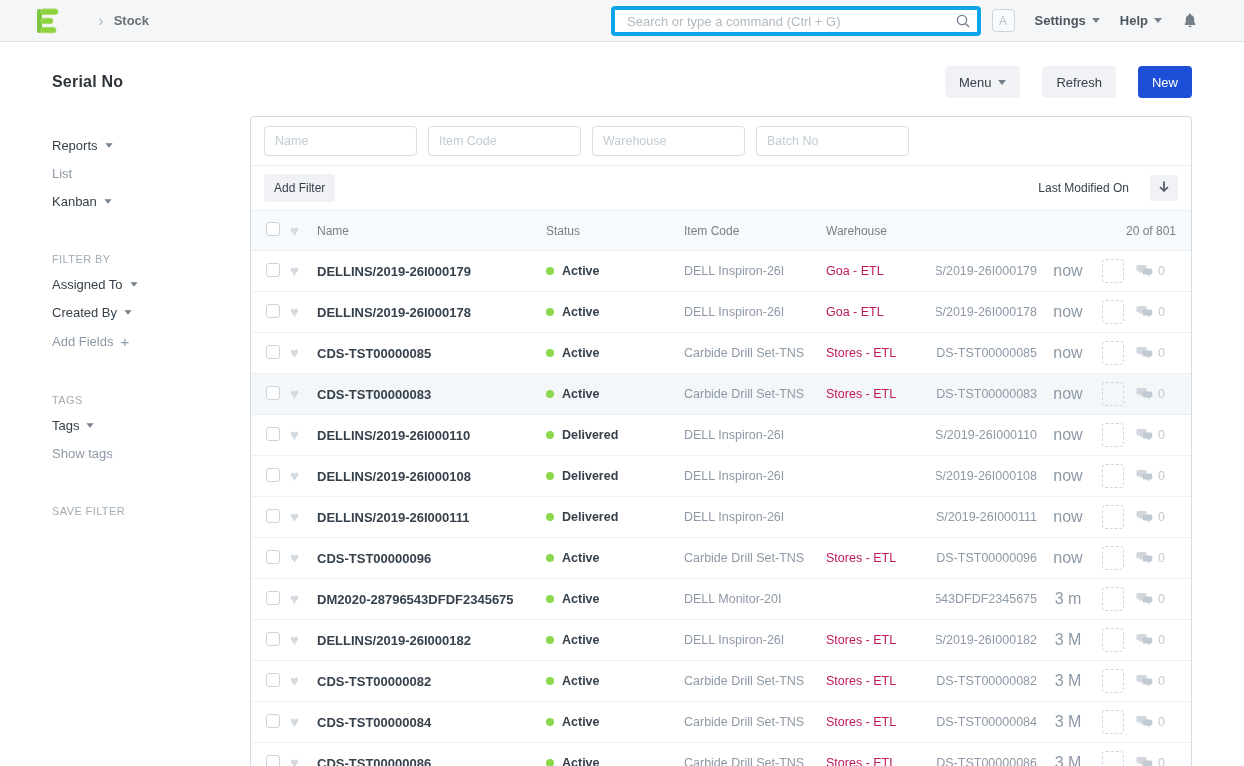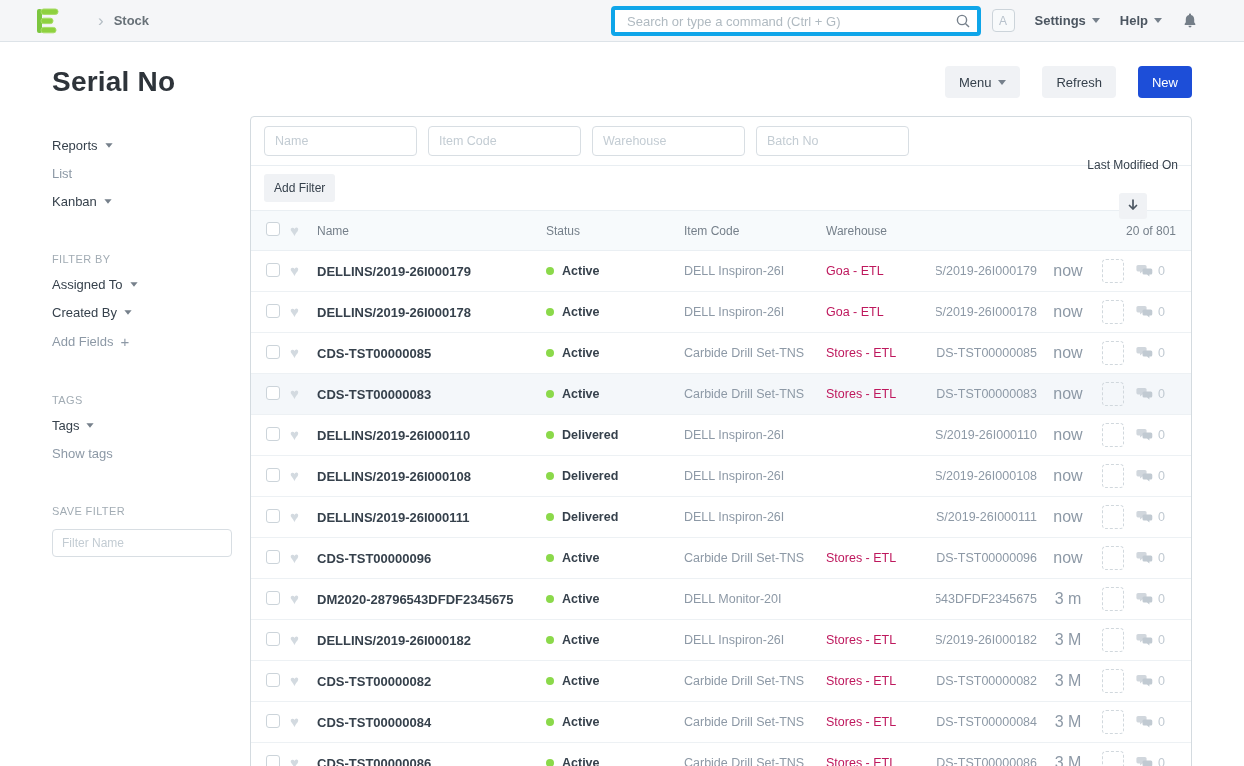--- a/index.html
+++ b/index.html
@@ -20,21 +20,21 @@
   .nav-search .search-ico { position:absolute; right:10px; top:7px; }
   .nav-right { margin-left:auto; display:flex; align-items:center; gap:20px; }
   .nav-avatar { width:23px; height:23px; border:1px solid #ccd4da; border-radius:4px;
     display:flex; align-items:center; justify-content:center; font-size:12px; color:#b8c2cc; background:#f8fafb; }
   .nav-link { font-size:13px; font-weight:700; color:#4c5661; display:flex; align-items:center; gap:6px; cursor:pointer; }
   .caret { width:0; height:0; border-left:4px solid transparent; border-right:4px solid transparent;
     border-top:5px solid #76808b; display:inline-block; }
 
   
   .page-head { display:flex; align-items:center; padding:24px 52px 18px 52px; }
-  .page-title { font-size:28px; font-weight:700; color:#2e343a; letter-spacing:.2px; }
+  .page-title { font-size:16px; font-weight:700; color:#2e343a; letter-spacing:.2px; }
   .head-actions { margin-left:auto; display:flex; gap:22px; }
   .btn { height:32px; border:none; border-radius:4px; font-size:13px; padding:0 14px;
     font-family:"Liberation Sans", sans-serif; cursor:pointer; display:flex; align-items:center; gap:7px; }
   .btn-default { background:#f0f2f5; color:#36414c; }
   .btn-primary { background:#1d4ed8; color:#fff; }
 
   
   .content { display:flex; padding:0 52px; align-items:flex-start; }
   .sidebar { width:198px; flex:none; padding:22px 20px 0 0; font-size:13px; }
   .side-item { display:flex; align-items:center; gap:7px; margin-bottom:13px; color:#36414c; cursor:pointer; }
@@ -49,21 +49,21 @@
   
   .list-card { flex:1; border:1px solid #d4dbe0; border-radius:4px; background:#fff; }
   .filter-row { padding:9px 13px; border-bottom:1px solid #e9eef2; display:flex; gap:11px; }
   .filter-row input { width:153px; height:30px; border:1px solid #d8dee3; border-radius:4px;
     font-size:12.5px; padding:0 10px; color:#36414c; outline:none; font-family:"Liberation Sans", sans-serif; }
   .filter-row input::placeholder { color:#c3ccd3; }
 
   .toolbar { height:44px; display:flex; align-items:center; padding:0 13px; }
   .add-filter-btn { background:#f0f2f5; border:none; border-radius:3px; padding:7px 10px;
     font-size:12px; color:#36414c; cursor:pointer; font-family:"Liberation Sans", sans-serif; }
-  .sort-area { margin-left:auto; display:flex; align-items:center; gap:21px;flex-direction:column; }
+  .sort-area { margin-left:auto; display:flex; align-items:center; gap:21px; }
   .sort-field { font-size:12px; color:#36414c; cursor:pointer; }
   .sort-btn { width:28px; height:26px; background:#f0f2f5; border:none; border-radius:3px;
     display:flex; align-items:center; justify-content:center; cursor:pointer; }
 
   .list-header { height:41px; background:#f7fafc; border-top:1px solid #eaeff3; border-bottom:1px solid #eaeff3;
     display:flex; align-items:center; padding:0 15px; font-size:12px; color:#76808b; }
   .list-row { height:41px; display:flex; align-items:center; padding:0 15px; border-bottom:1px solid #edf1f4;
     font-size:12.5px; background:#fff; }
   .list-row.highlighted { background:#f4f7fa; }
   .col-check { width:24px; flex:none; }
@@ -179,21 +179,20 @@
     <div class="side-label">TAGS</div>
     <div class="side-item">
       <span>Tags</span>
       <span class="caret"></span>
     </div>
     <div class="side-item muted">
       <span>Show tags</span>
     </div>
 
     <div class="side-label">SAVE FILTER</div>
-    <input class="filter-name-input" type="text" placeholder="Filter Name" style="">
   </div>
 
   <div class="list-card">
 
     <div class="filter-row">
       <input type="text" placeholder="Name" style="">
       <input type="text" placeholder="Item Code" style="">
       <input type="text" placeholder="Warehouse" style="">
       <input type="text" placeholder="Batch No" style="">
     </div>

